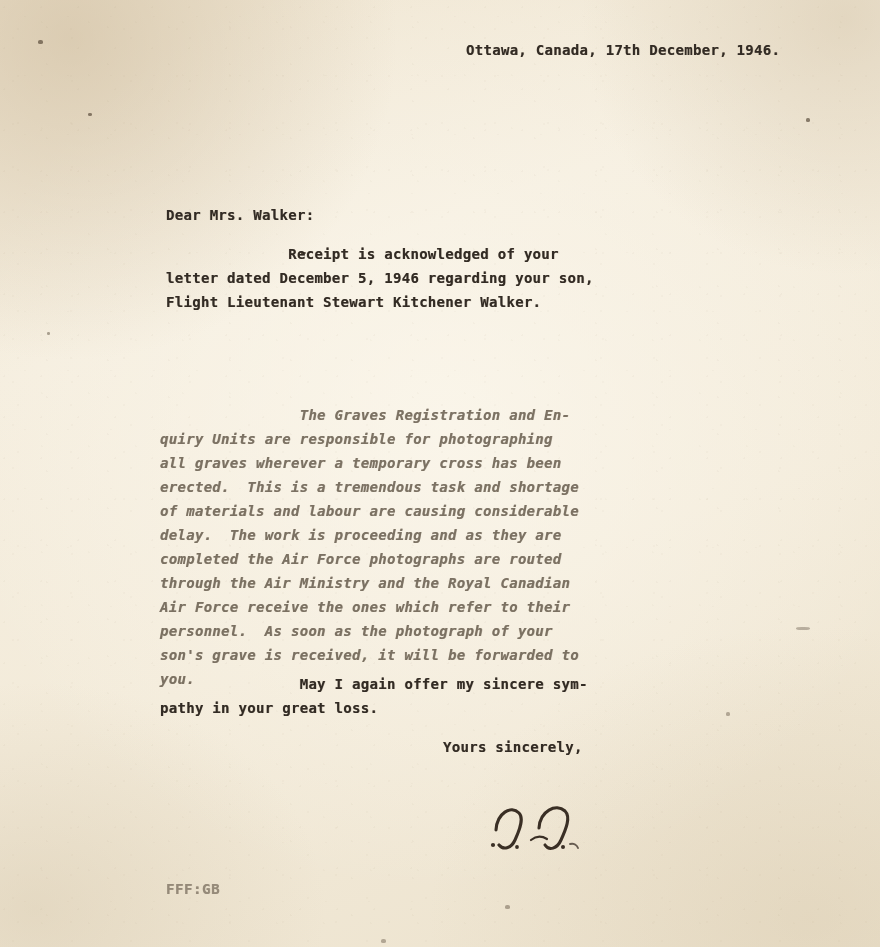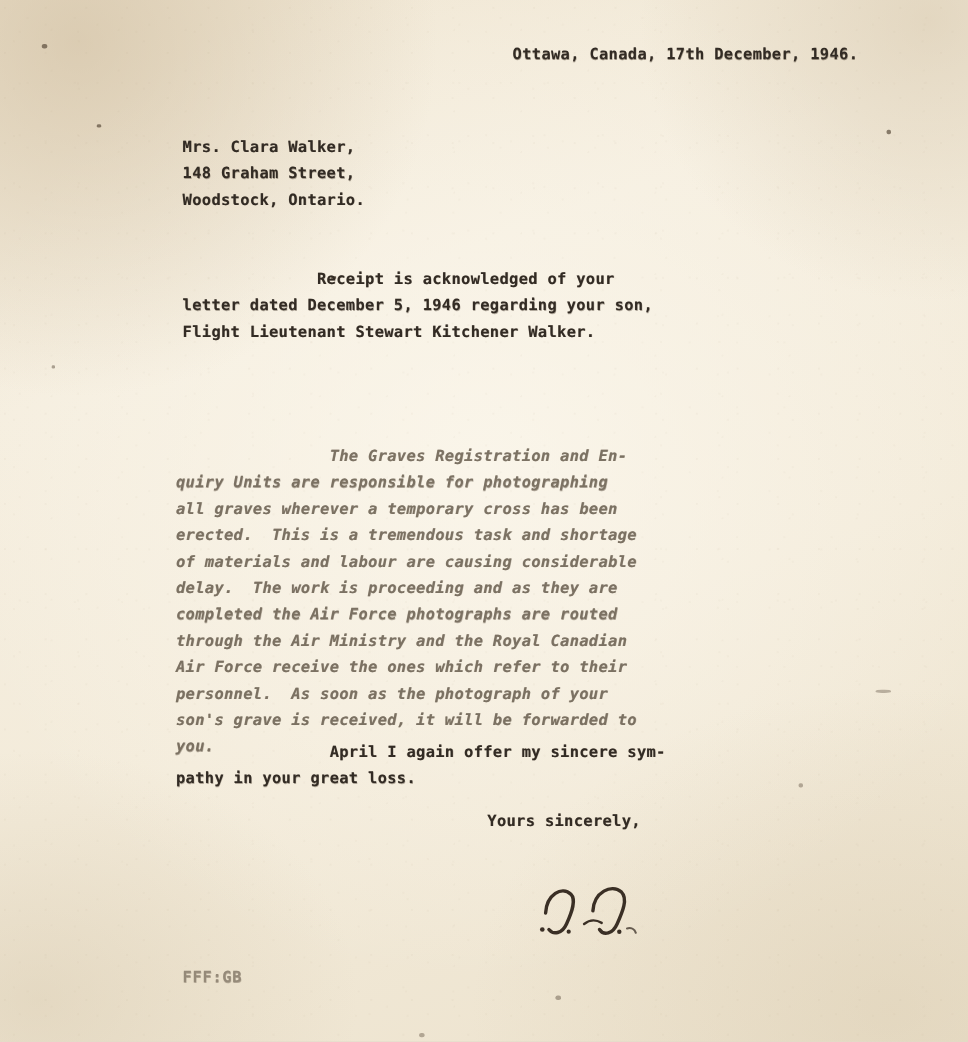--- a/index.html
+++ b/index.html
@@ -102,24 +102,22 @@
   <div class="speck" style="top:113px; left:88px; width:4px; height:3px;"></div>
   <div class="speck" style="top:118px; left:806px; width:4px; height:4px;"></div>
   <div class="speck" style="top:332px; left:47px; width:3px; height:3px; opacity:0.7;"></div>
   <div class="speck" style="top:627px; left:796px; width:14px; height:3px; opacity:0.55;"></div>
   <div class="speck" style="top:712px; left:726px; width:4px; height:4px; opacity:0.6;"></div>
   <div class="speck" style="top:905px; left:505px; width:5px; height:4px; opacity:0.65;"></div>
   <div class="speck" style="top:939px; left:381px; width:5px; height:4px; opacity:0.6;"></div>
 
   <div class="typed" id="datehead">Ottawa, Canada, 17th December, 1946.</div>
 
-  <div class="typed" id="addr">Mrs. Clara Walker,
-148 Graham Street,
-Woodstock, Ontario.</div>
 
+  <div class="typed" id="salutation">Dear Mrs. Walker:</div>
 
   <div class="typed" id="dash">-</div>
 
   <div class="typed" id="p1">              Receipt is acknowledged of your
 letter dated December 5, 1946 regarding your son,
 Flight Lieutenant Stewart Kitchener Walker.</div>
 
 
   <div class="typed faded" id="p3">                The Graves Registration and En-
 quiry Units are responsible for photographing
@@ -127,21 +125,21 @@
 erected.  This is a tremendous task and shortage
 of materials and labour are causing considerable
 delay.  The work is proceeding and as they are
 completed the Air Force photographs are routed
 through the Air Ministry and the Royal Canadian
 Air Force receive the ones which refer to their
 personnel.  As soon as the photograph of your
 son's grave is received, it will be forwarded to
 you.</div>
 
-  <div class="typed" id="p4">                April I again offer my sincere sym-
+  <div class="typed" id="p4">                May I again offer my sincere sym-
 pathy in your great loss.</div>
 
   <div class="typed" id="closing">Yours sincerely,</div>
 
   <div class="signature">
     <svg width="130" height="62" viewBox="0 0 130 62" fill="none" xmlns="http://www.w3.org/2000/svg" aria-hidden="true">
       <g stroke="#3a2f25" stroke-linecap="round" stroke-linejoin="round" fill="none">
         <path d="M12 30 C 13 13, 27 5, 35 13 C 40 18, 36 29, 31 40 C 27 49, 19 50, 15 45" stroke-width="3.1"></path>
         <circle cx="9" cy="45" r="2.1" fill="#3a2f25" stroke="none"></circle>
         <circle cx="33" cy="47" r="1.9" fill="#3a2f25" stroke="none"></circle>

